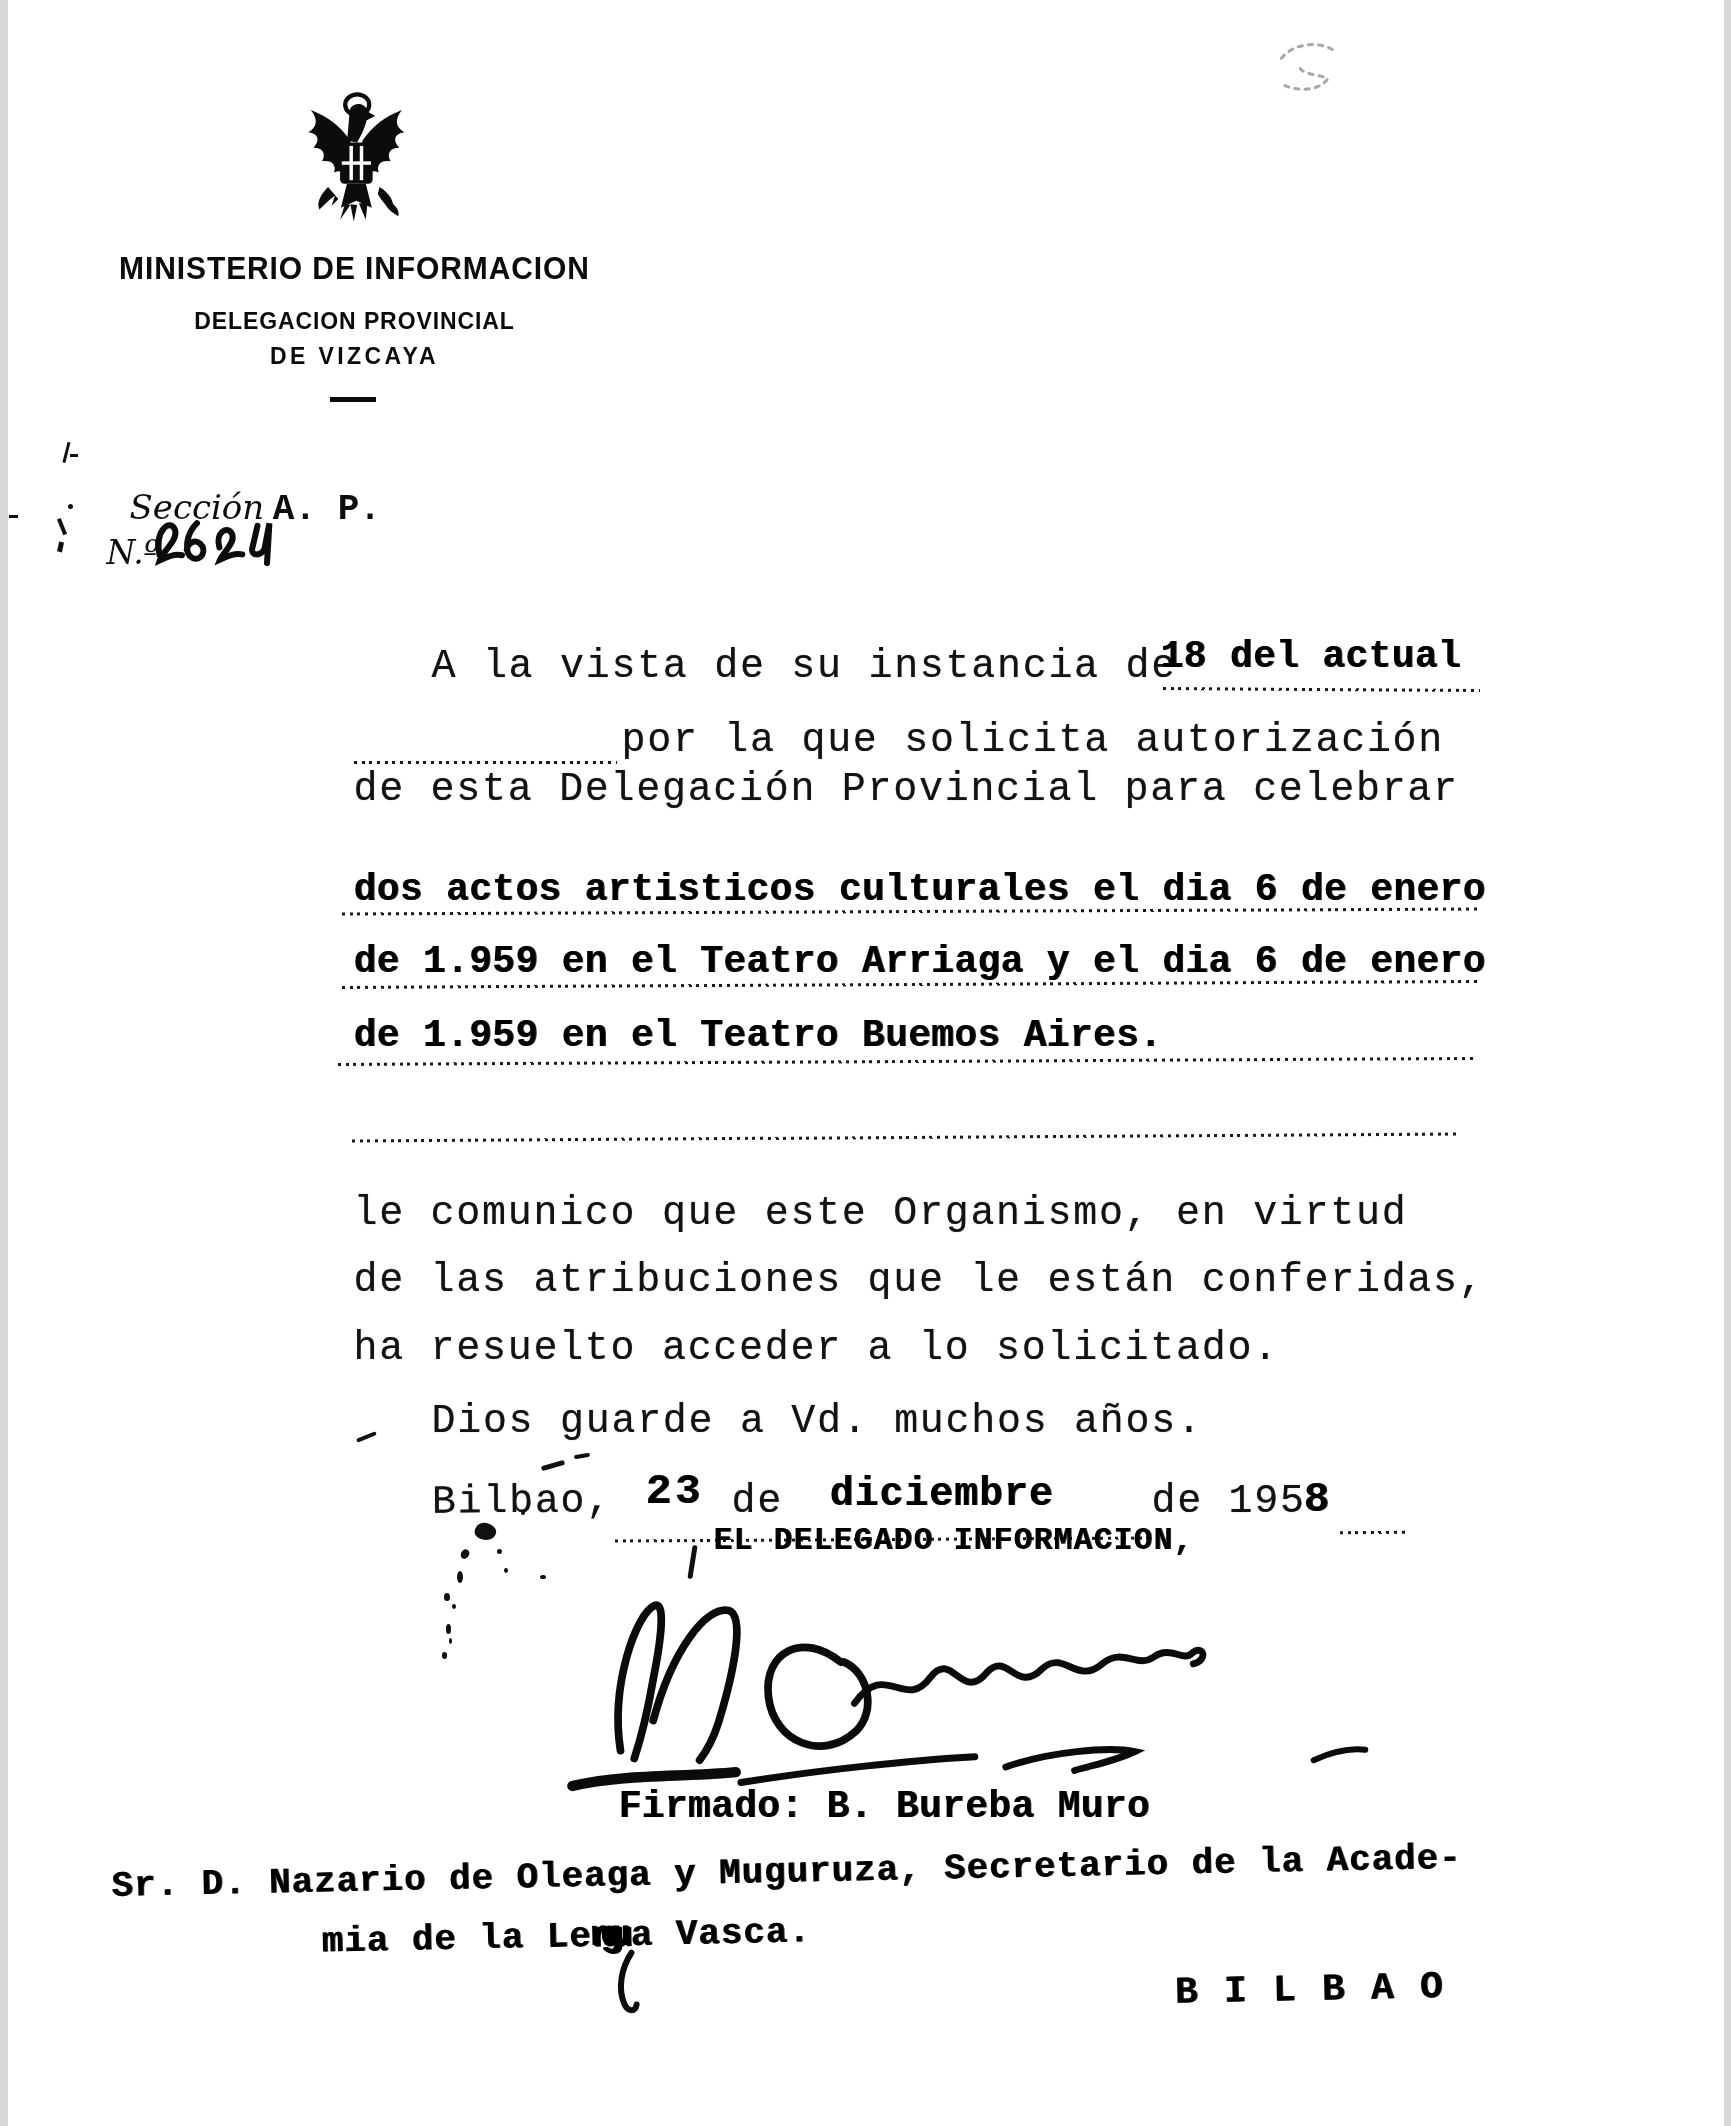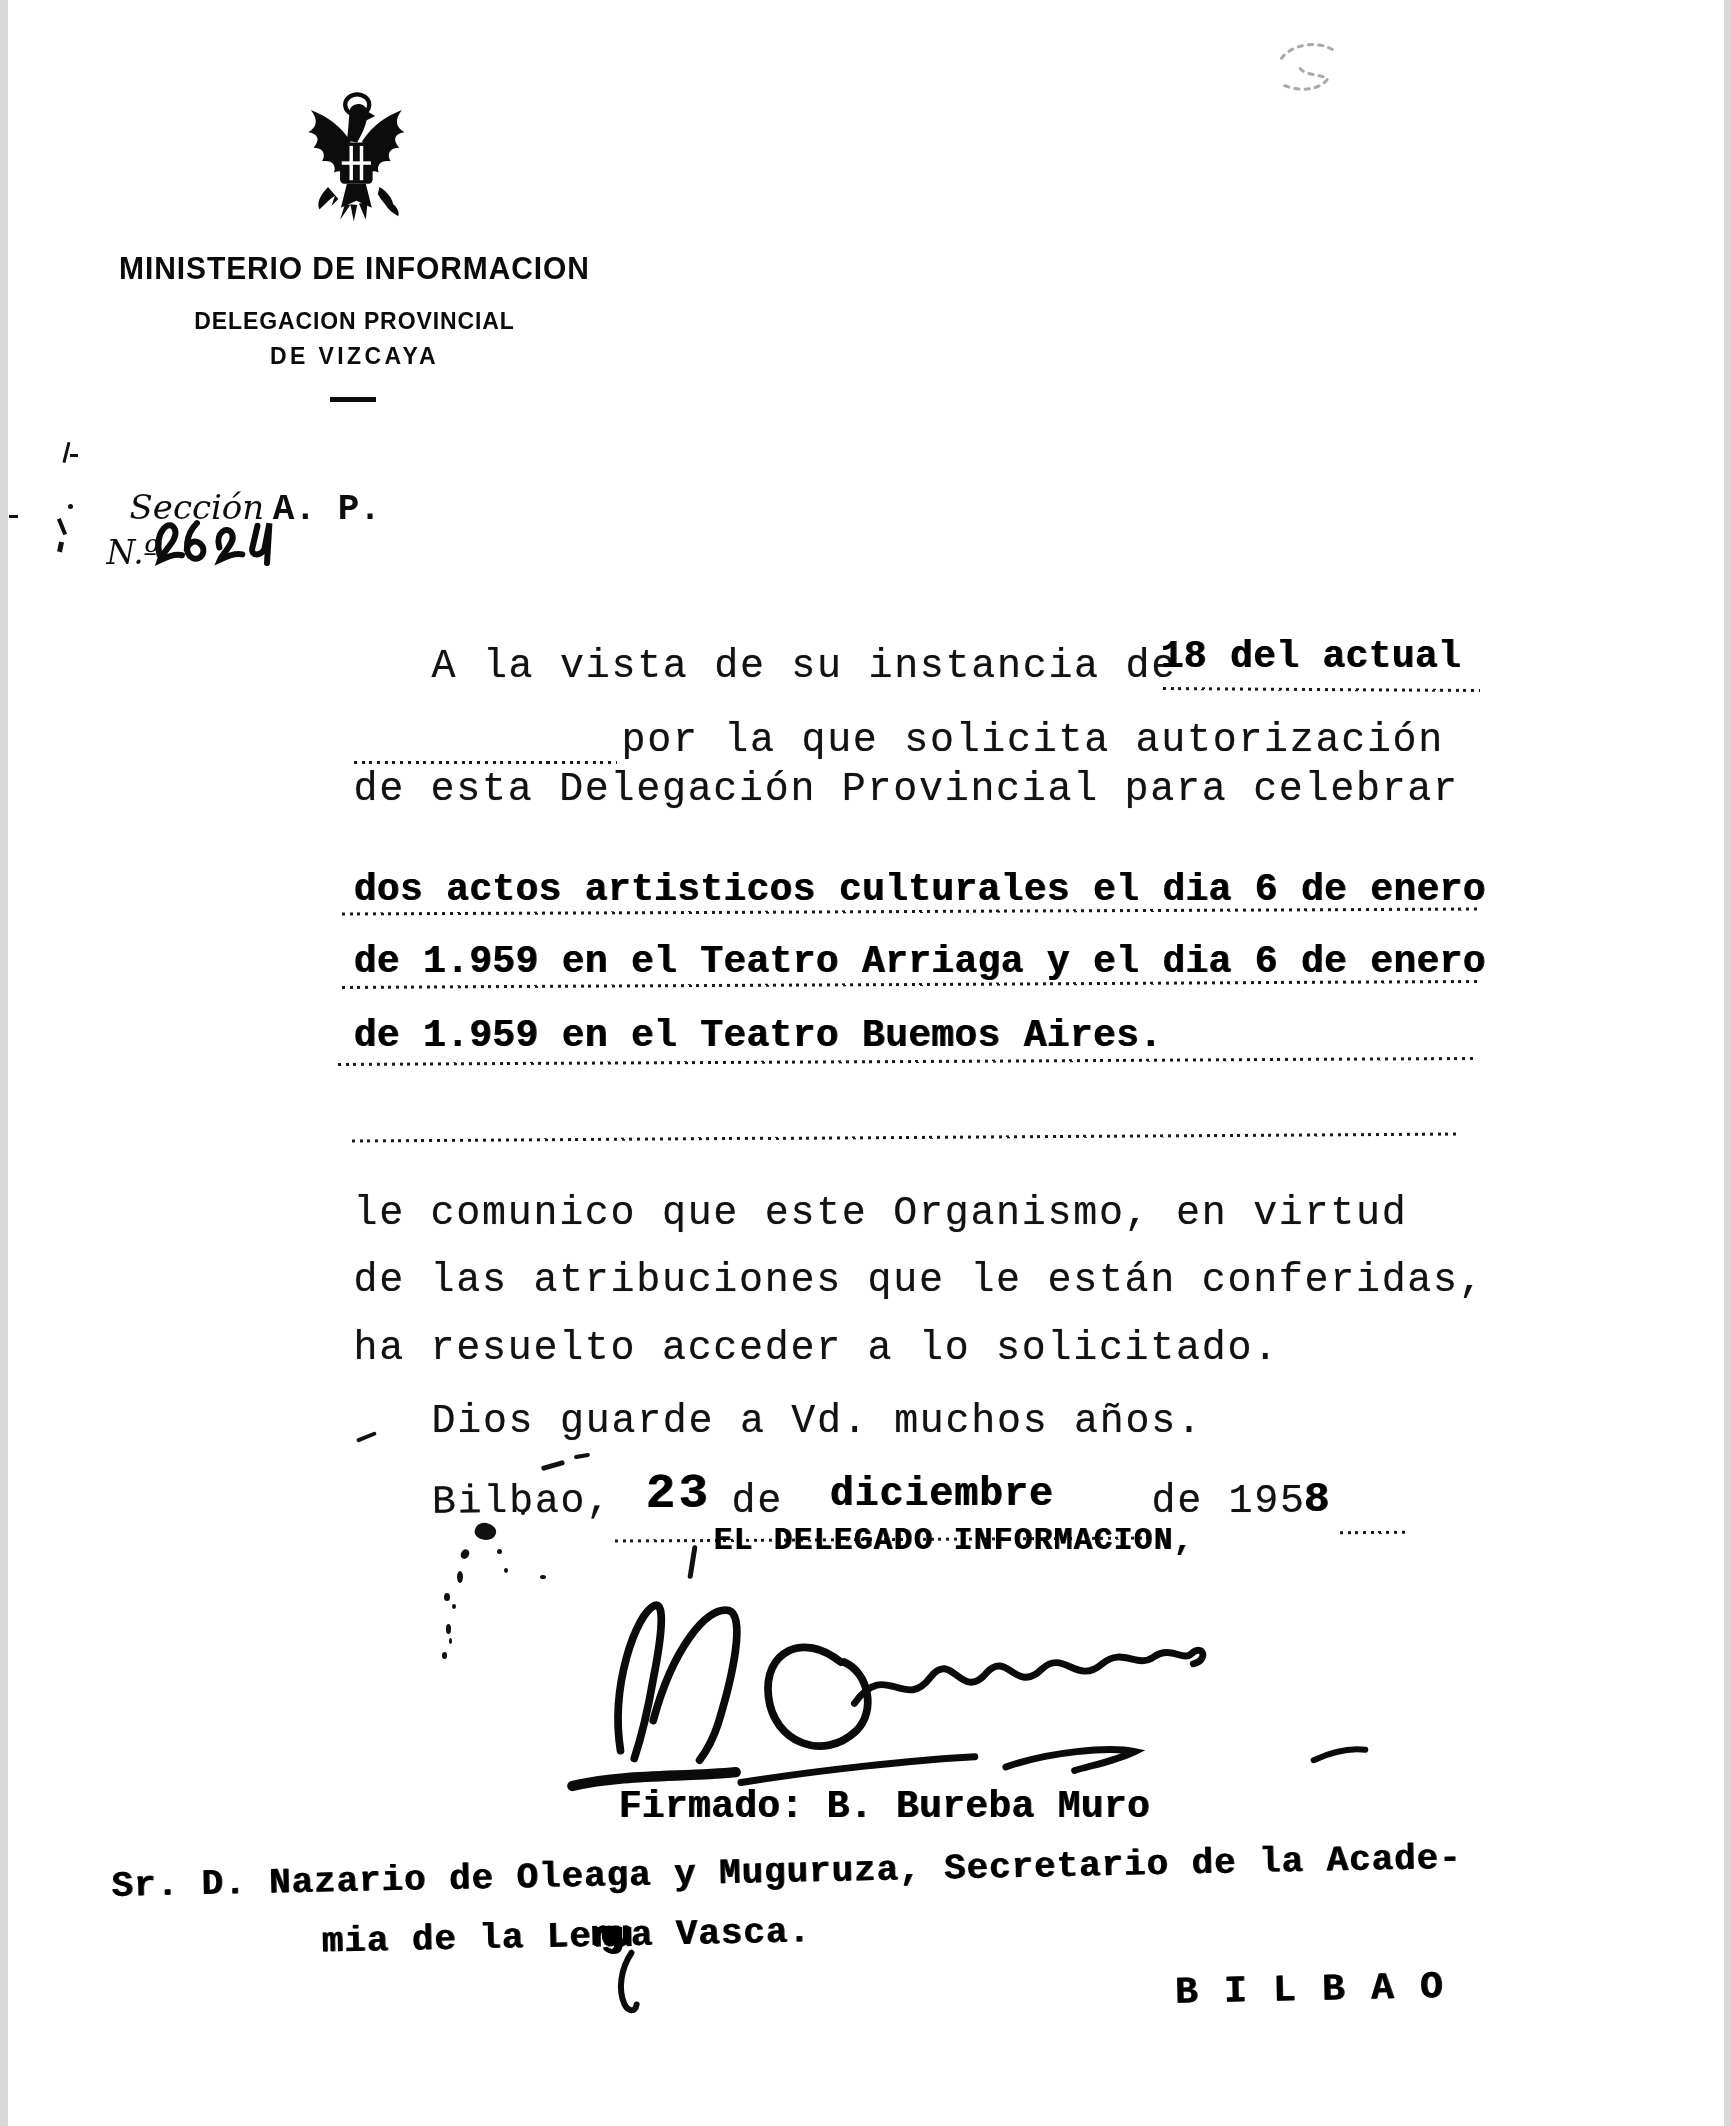--- a/index.html
+++ b/index.html
@@ -122,21 +122,21 @@
   <div class="dotline" style="left:344px;top:1136px;width:1108px;transform:rotate(-.35deg);"></div>
 
   <div class="tw" style="left:346px;top:1194px;">le comunico que este Organismo, en virtud</div>
   <div class="tw" style="left:346px;top:1261px;">de las atribuciones que le están conferidas,</div>
   <div class="tw" style="left:346px;top:1329px;">ha resuelto acceder a lo solicitado.</div>
 
   <div class="tw" style="left:424px;top:1402px;">Dios guarde a Vd. muchos años.</div>
 
   <div>
     <div class="tw" style="left:424px;top:1482px;transform:rotate(-.5deg);">Bilbao,</div>
-    <div class="twb" style="left:638px;top:1470px;font-size:49px;letter-spacing:3.4px;">23</div>
+    <div class="twb" style="left:638px;top:1470px;font-size:43px;letter-spacing:3.4px;">23</div>
     <div class="tw" style="left:724px;top:1482px;">de</div>
     <div class="twb" style="left:822px;top:1475px;font-size:40px;letter-spacing:0.9px;">diciembre</div>
     <div class="tw" style="left:1144px;top:1482px;">de 195</div>
     <div class="twb" style="left:1296px;top:1478px;font-size:43px;">8</div>
     <div class="dotline" style="left:607px;top:1538px;width:537px;transform:rotate(-.3deg);"></div>
     <div class="dotline" style="left:1332px;top:1531px;width:65px;transform:rotate(-.4deg);"></div>
   </div>
 
   <div>
     <div class="mark" style="left:467px;top:1523px;width:20.6px;height:17px;border-radius:55% 45% 60% 40%;transform:rotate(20deg);"></div>

